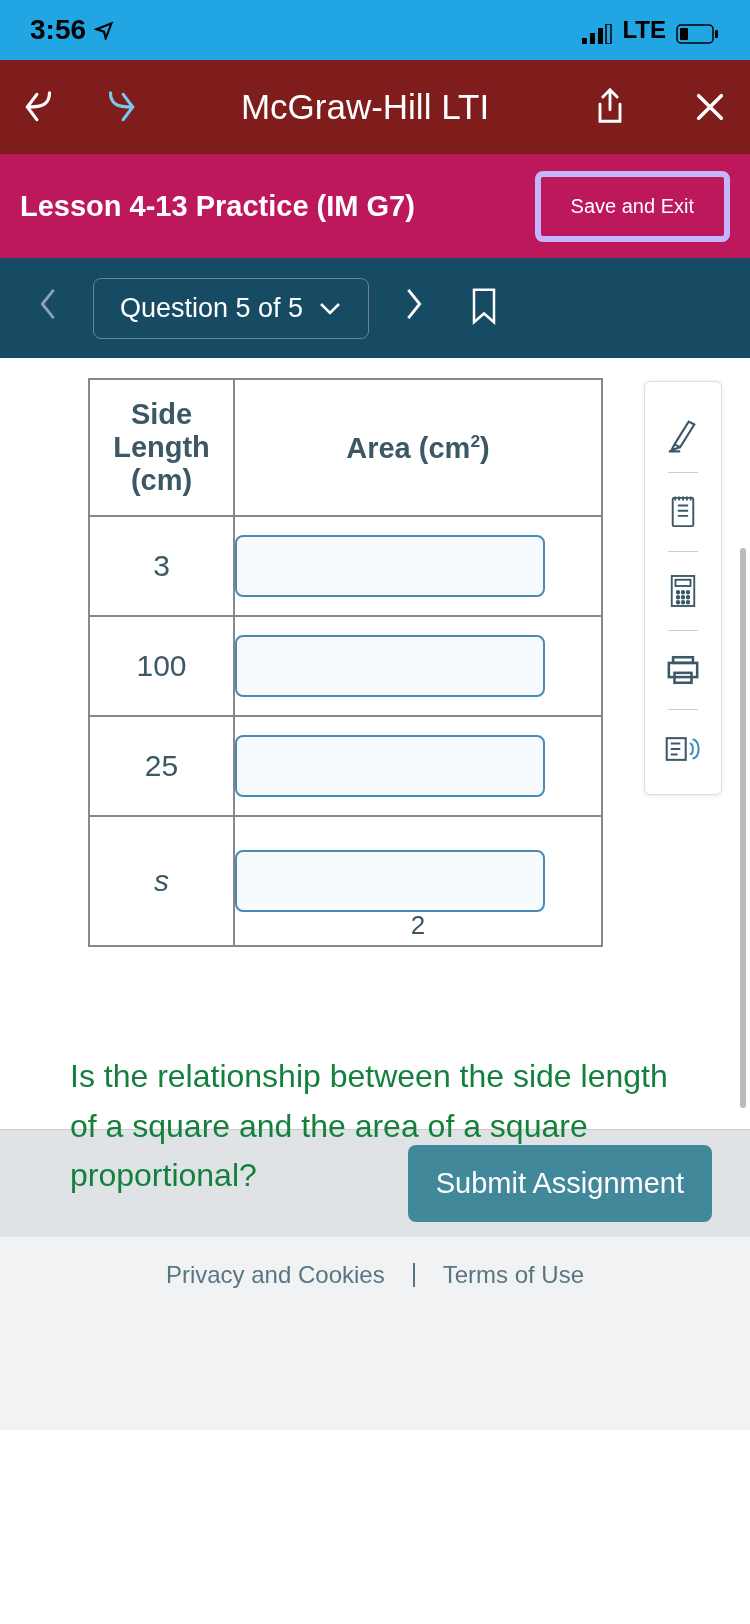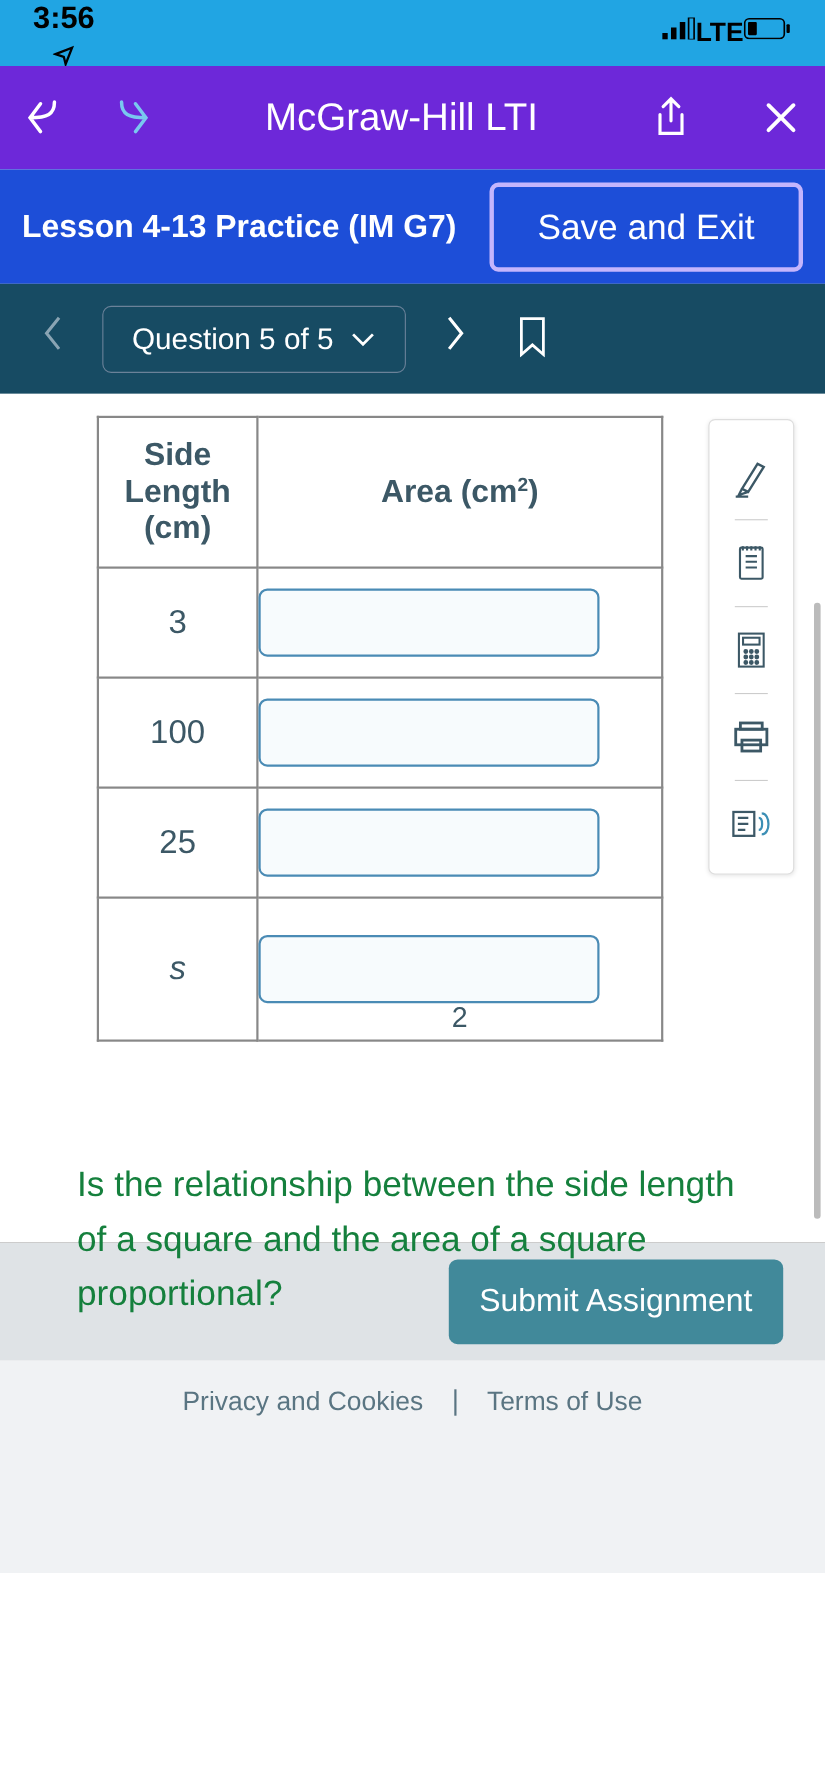--- a/index.html
+++ b/index.html
@@ -1,28 +1,28 @@
 <!DOCTYPE html>
 <html><head>
 <meta charset="utf-8">
 <style>
 * { margin: 0; padding: 0; box-sizing: border-box; font-family: -apple-system, BlinkMacSystemFont, "Segoe UI", Helvetica, Arial, sans-serif; }
 html, body { width: 750px; height: 1624px; background: #fff; overflow: hidden; }
 
 .status-bar { background: #21a5e3; height: 60px; display: flex; justify-content: space-between; align-items: center; padding: 0 30px; color: #000; font-weight: 600; font-size: 28px; }
-.status-left { display: flex; align-items: center; gap: 8px; flex-direction: column; }
-.status-right { display: flex; align-items: flex-start; gap: 0; color: #000; }
-
-.browser-bar { background: #6d28d9; height: 94px; display: flex; align-items: center; padding: 0 20px; gap: 40px; }
+.status-left { display: flex; align-items: center; gap: 8px; }
+.status-right { display: flex; align-items: flex-end; gap: 10px; color: #000; }
+
+.browser-bar { background: #7f1d1d; height: 94px; display: flex; align-items: center; padding: 0 20px; gap: 40px; }
 .browser-title { color: #fff; font-size: 35px; flex: 1; text-align: center; font-weight: 400; }
 .browser-icon { width: 40px; height: 40px; display: flex; align-items: center; justify-content: center; }
 
-.lesson-bar { background: #1d4ed8; height: 104px; display: flex; align-items: center; padding: 0 20px; justify-content: space-between; }
+.lesson-bar { background: #be185d; height: 104px; display: flex; align-items: center; padding: 0 20px; justify-content: space-between; }
 .lesson-title { color: #fff; font-size: 29px; font-weight: 600; }
-.save-exit { border: 4px solid #c4b5fd; color: #fff; background: transparent; padding: 18px 40px; border-radius: 8px; font-size: 32px; }
+.save-exit { border: 6px solid #c4b5fd; color: #fff; background: transparent; padding: 18px 30px; border-radius: 8px; font-size: 20px; }
 
 .question-bar { background: #174b63; height: 100px; display: flex; align-items: center; padding: 0 28px; gap: 25px; }
 .qb-chevron { color: #9ab3c2; font-size: 38px; font-weight: 300; padding: 0 10px; }
 .qb-chevron-right { color: #fff; font-size: 38px; font-weight: 300; padding: 0 10px; }
 .question-btn { border: 1.5px solid #6b8299; color: #fff; background: transparent; padding: 14px 26px; border-radius: 8px; font-size: 27px; display: flex; align-items: center; gap: 15px; }
 
 .content { position: relative; background: #fff; padding: 20px 0 0 0; height: 771px; }
 
 .table { margin: 0 0 0 88px; width: 515px; border-collapse: collapse; }
 .table th, .table td { border: 2px solid #888; text-align: center; color: #3c5866; }

